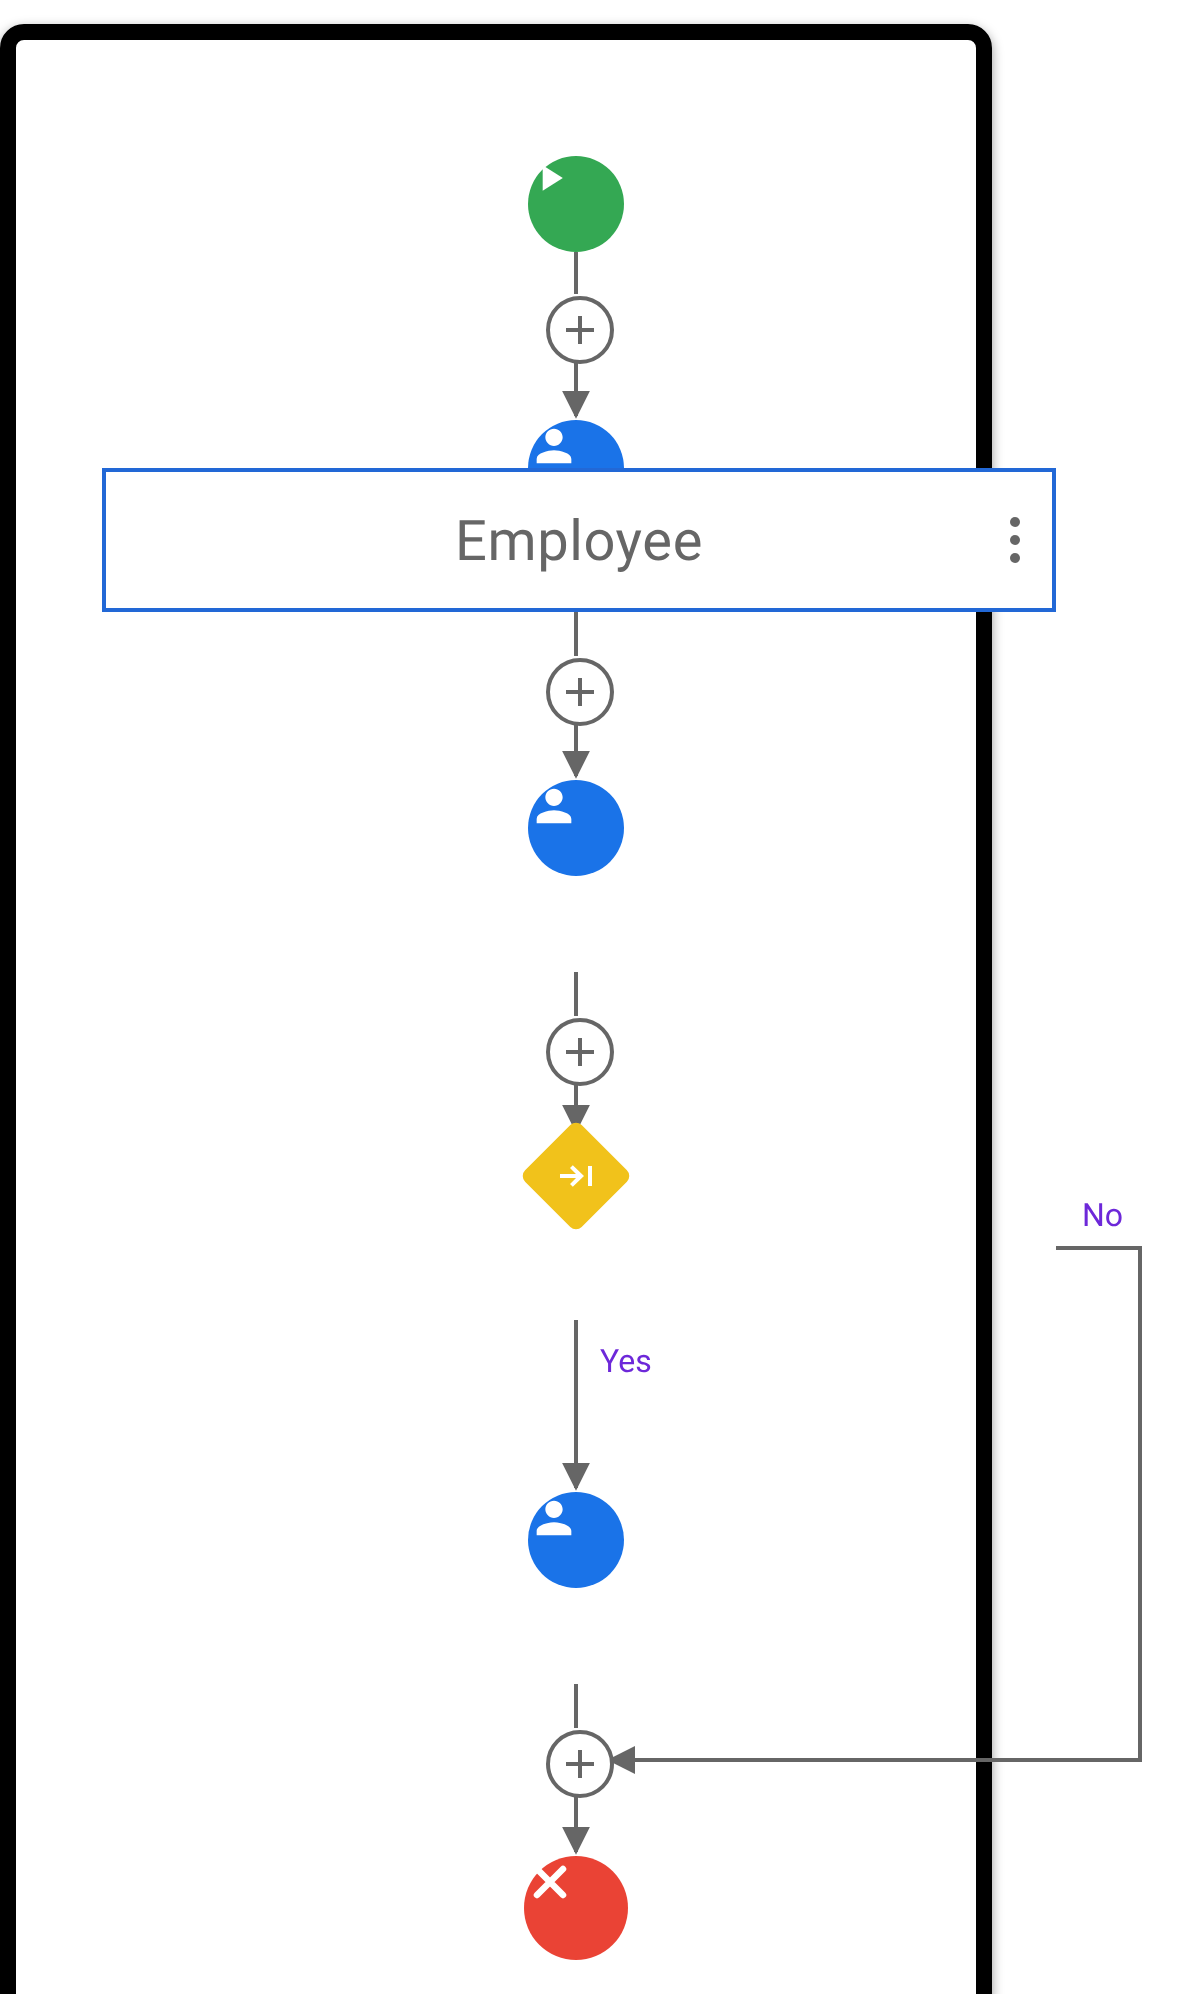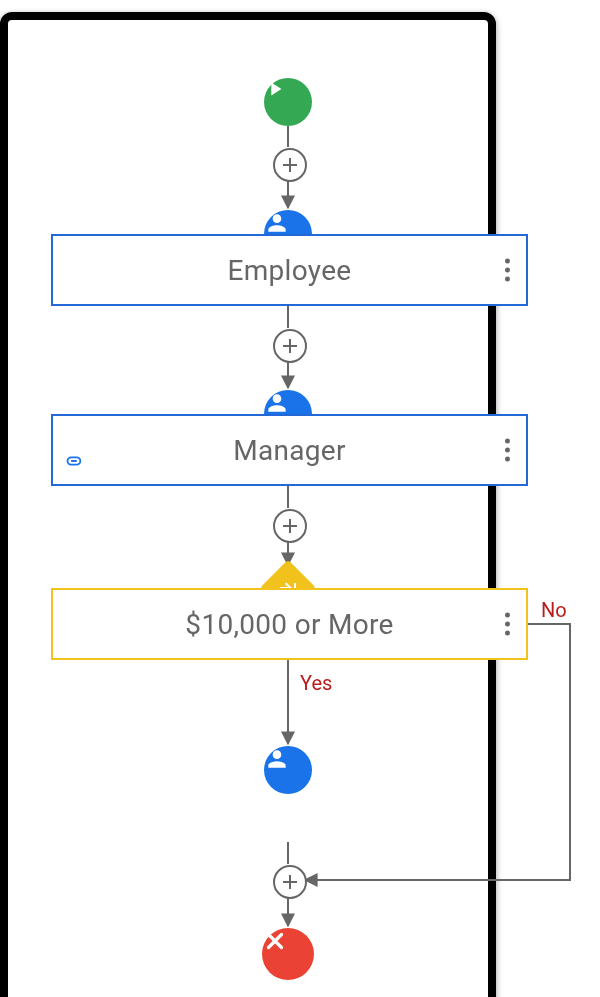--- a/index.html
+++ b/index.html
@@ -8,21 +8,21 @@
   .node-box{position:absolute;box-sizing:border-box;background:#fff;text-align:center;display:flex;align-items:center;justify-content:center;font-size:28px;color:#666;letter-spacing:.3px}
   .node-blue{border:2px solid #2268d6}
   .node-yellow{border:2px solid #f1c21b}
   .kebab{position:absolute;right:16px;top:50%;transform:translateY(-50%);display:flex;flex-direction:column;gap:4px;cursor:pointer}
   .kebab span{width:5px;height:5px;background:#666;border-radius:50%}
   .link-badge{position:absolute;left:10px;top:50%;transform:translateY(-50%)}
   .plus-btn{position:absolute;width:30px;height:30px;border:2px solid #666;border-radius:50%;background:#fff;display:flex;align-items:center;justify-content:center;font-size:20px;color:#666;font-weight:400;cursor:pointer}
   .plus-btn::before{content:"";position:absolute;width:14px;height:2px;background:#666}
   .plus-btn::after{content:"";position:absolute;width:2px;height:14px;background:#666}
   .circ-icon{position:absolute;width:48px;height:48px;border-radius:50%;display:flex;align-items:center;justify-content:center}
-  .branch-label{position:absolute;font-size:20px;color:#b91c1c}
+  .branch-label{position:absolute;font-size:16px;color:#6d28d9}
 </style>
 </head>
 <body>
 
 <div class="frame">
 
   <svg width="600" height="997">
     <defs>
       <marker id="arrow" viewBox="0 0 10 10" refX="9" refY="5" markerWidth="7" markerHeight="7" orient="auto-start-reverse">
         <path d="M 0 0 L 10 5 L 0 10 z" fill="#666"></path>
@@ -64,48 +64,27 @@
       </div>
   </div>
 
   <div class="plus-btn" style="left:265px;top:309px"></div>
 
   <div class="circ-icon" style="left:256px;top:370px;background:#1a73e8">
     <svg width="26" height="26" viewBox="0 0 24 24">
         <path fill="#fff" d="M12 12c2.2 0 4-1.8 4-4s-1.8-4-4-4-4 1.8-4 4 1.8 4 4 4zm0 2c-2.7 0-8 1.3-8 4v2h16v-2c0-2.7-5.3-4-8-4z"></path>
       </svg>
   </div>
-  <div class="node-box node-blue" style="left:43px;top:394px;width:477px;height:72px">
-    <span>Manager</span>
-    <div class="link-badge">
-      <svg width="22" height="22" viewBox="0 0 24 24">
-          <path fill="#1a73e8" d="M3.9 12a5 5 0 0 1 5-5h3v2h-3a3 3 0 0 0 0 6h3v2h-3a5 5 0 0 1-5-5zm8-5h3a5 5 0 0 1 0 10h-3v-2h3a3 3 0 0 0 0-6h-3V7zm-3 4h6v2H8.9v-2z"></path>
-        </svg>
-    </div>
-    <div class="kebab">
-        <span></span>
-        <span></span>
-        <span></span>
-      </div>
-  </div>
 
   <div class="plus-btn" style="left:265px;top:489px"></div>
 
   <div style="position:absolute;left:260px;top:548px;width:40px;height:40px;transform:rotate(45deg);background:#f1c21b;border-radius:4px">
     <svg style="transform:rotate(-45deg);position:absolute;left:8px;top:8px" width="24" height="24" viewBox="0 0 24 24">
       <path fill="#fff" d="M4 11h8l-3-3 1.4-1.4L16 12l-5.6 5.4L9 16l3-3H4zM18 7h2v10h-2z"></path>
     </svg>
-  </div>
-  <div class="node-box node-yellow" style="left:43px;top:568px;width:477px;height:72px">
-    <span>$10,000 or More</span>
-    <div class="kebab">
-        <span></span>
-        <span></span>
-        <span></span>
-      </div>
   </div>
 
   <div class="branch-label" style="left:292px;top:651px">Yes</div>
   <div class="branch-label" style="left:533px;top:578px">No</div>
 
   <div class="circ-icon" style="left:256px;top:726px;background:#1a73e8">
     <svg width="26" height="26" viewBox="0 0 24 24">
         <path fill="#fff" d="M12 12c2.2 0 4-1.8 4-4s-1.8-4-4-4-4 1.8-4 4 1.8 4 4 4zm0 2c-2.7 0-8 1.3-8 4v2h16v-2c0-2.7-5.3-4-8-4z"></path>
       </svg>
   </div>

